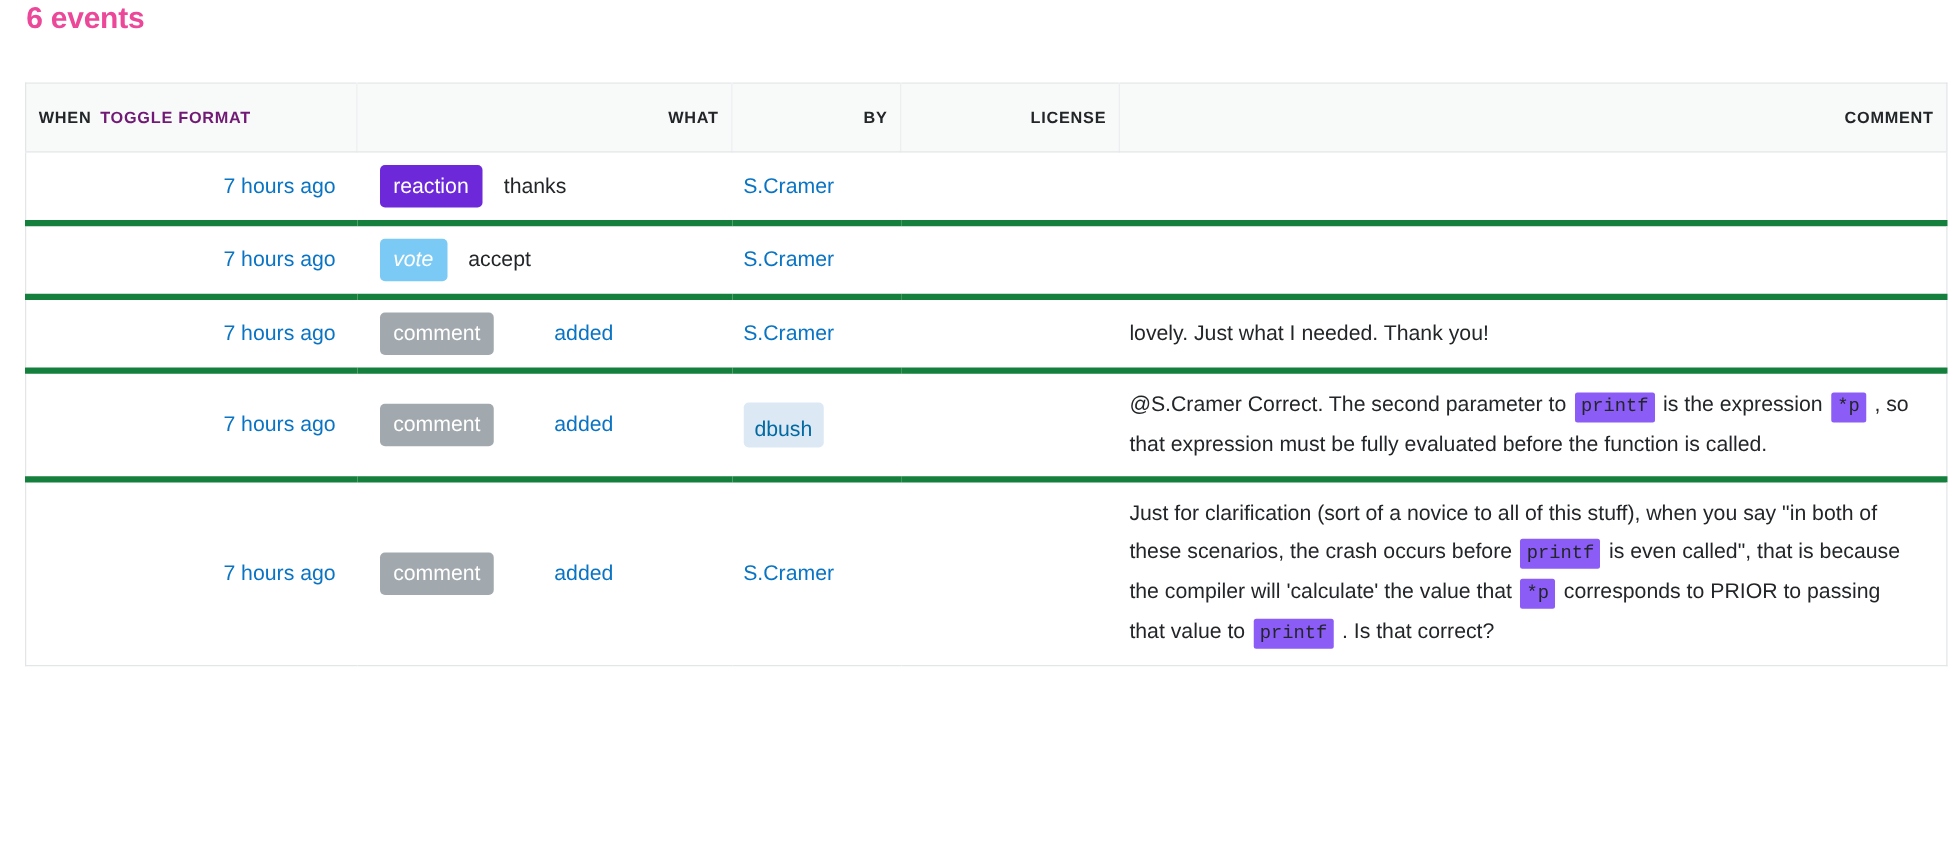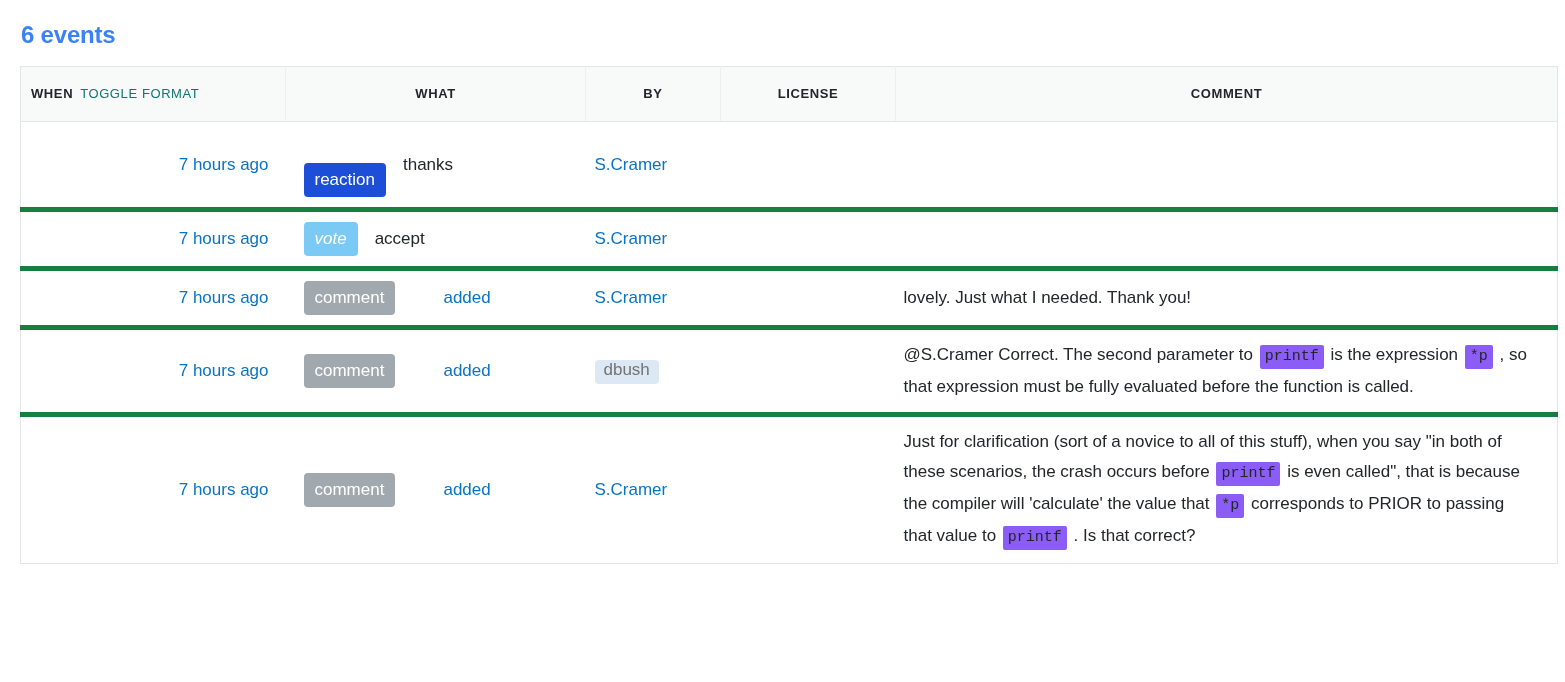--- a/index.html
+++ b/index.html
@@ -16,46 +16,46 @@
   }
   .page {
     position: relative;
     width: 1565px;
     height: 682px;
     overflow: hidden;
   }
   .page-title {
     position: absolute;
     left: 21px;
-    top: 21px;
+    top: 1px;
     font-size: 24px;
     font-weight: bold;
     letter-spacing: -0.2px;
-    color: #3b82f6;
+    color: #ec4899;
   }
   .events-table {
     position: absolute;
     left: 20px;
     top: 66px;
     width: 1538px;
     border-collapse: collapse;
     table-layout: fixed;
     border: 1px solid #e3e6e8;
     background: #ffffff;
   }
   .events-table th {
     background: #f8f9f9;
     border-bottom: 1px solid #e3e6e8;
     border-right: 1px solid #eceeef;
     font-size: 13px;
     font-weight: bold;
     letter-spacing: 0.6px;
     text-transform: uppercase;
     color: #232629;
-    text-align: center;
+    text-align: right;
     padding: 12px 10px 13px 10px;
     height: 29px;
     vertical-align: middle;
   }
   .events-table th:last-child { border-right: none; }
   .events-table th.th-when {
     text-align: left;
     padding-left: 10px;
   }
   .events-table td {
@@ -97,56 +97,56 @@
     padding-right: 24px;
   }
 
   a.link {
     color: #0a74c4;
     text-decoration: none;
     cursor: pointer;
   }
 
   .toggle-format {
-    color: #0f766e;
-    font-weight: normal;
+    color: #701a75;
+    font-weight: bold;
     letter-spacing: 0.6px;
     margin-left: 7px;
     cursor: pointer;
     text-decoration: none;
   }
 
   .badge {
     display: inline-block;
     border-radius: 4px;
     font-size: 17px;
     line-height: 1;
     padding: 8px 11px 9px 11px;
     color: #ffffff;
     vertical-align: middle;
   }
-  .badge-reaction { background: #1d4ed8; margin-top: 31px; }
+  .badge-reaction { background: #6d28d9; }
   .badge-vote     { background: #7bc9f5; font-style: italic; }
   .badge-comment  { background: #a2a9ae; }
   .badge-history  { background: #cfd2d4; color: #6f7679; }
 
   .what-text {
     display: inline-block;
     margin-left: 17px;
     vertical-align: middle;
     font-size: 17px;
   }
   .what-text.islink { color: #0a74c4; margin-left: 48px; }
 
   .owner-chip {
     display: inline-block;
     background: #dce9f5;
-    color: #737373;
+    color: #0369a1;
     border-radius: 4px;
-    padding: 0 9px 5px 9px;
+    padding: 12px 9px 5px 9px;
     font-size: 17px;
     line-height: 1.15;
     text-decoration: none;
     cursor: pointer;
   }
 
   code.inline {
     font-family: "Liberation Mono", "DejaVu Sans Mono", monospace;
     background: #8b5cf6;
     color: #232629;

